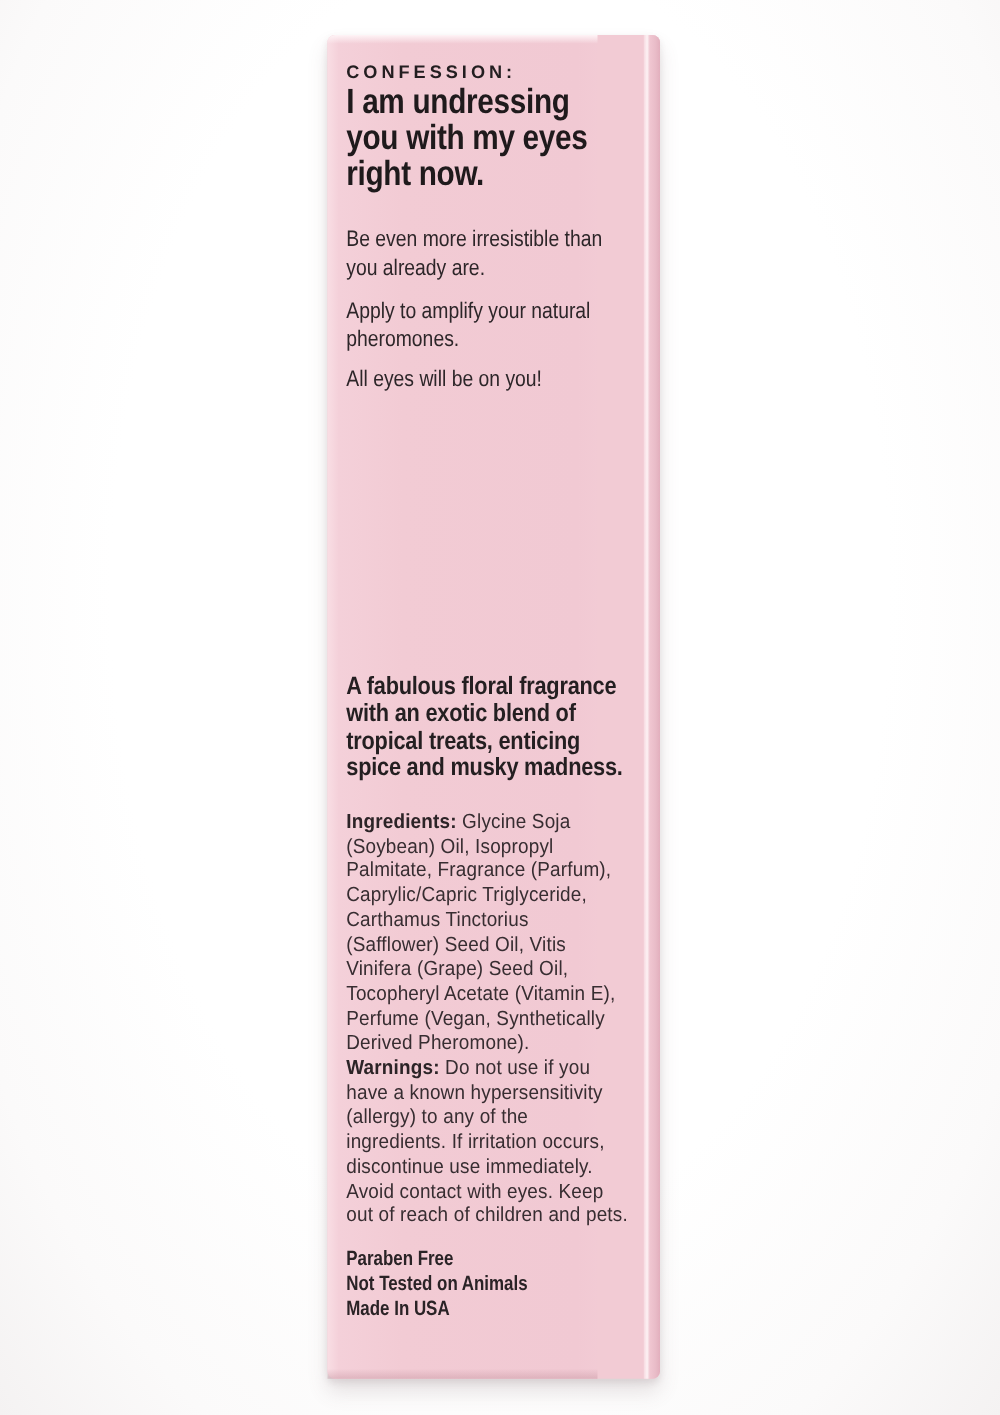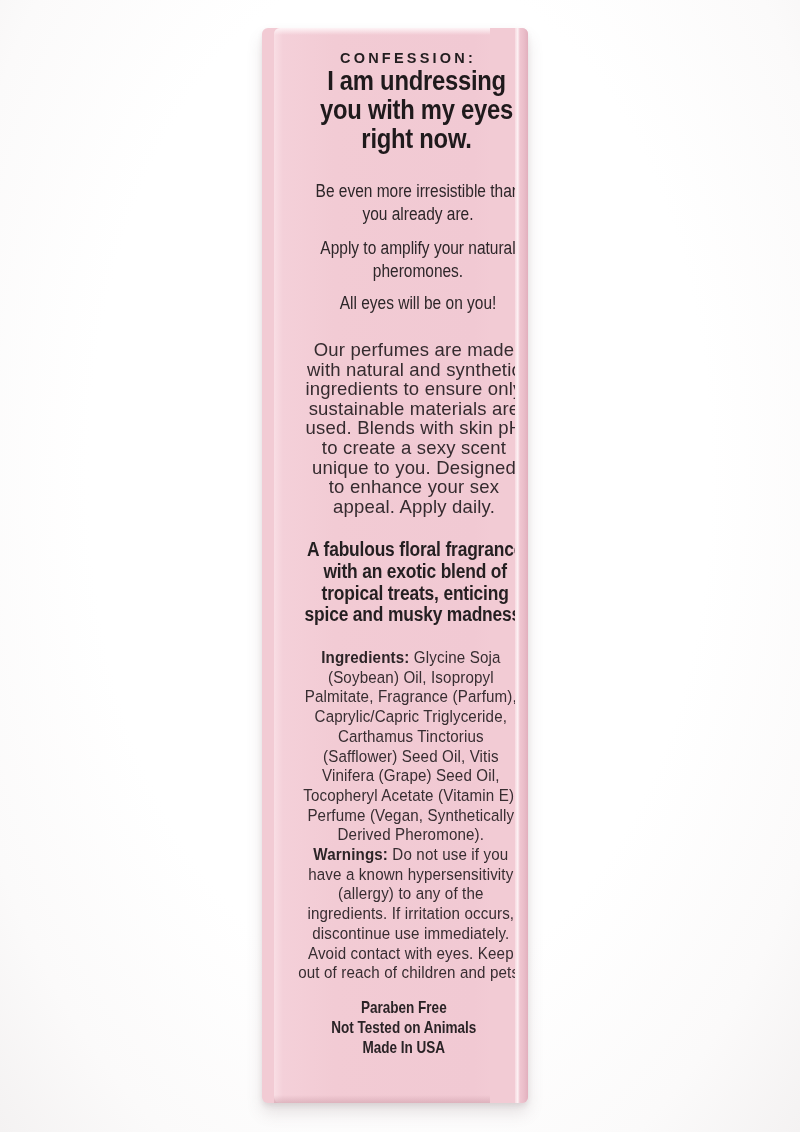--- a/index.html
+++ b/index.html
@@ -14,24 +14,23 @@
     background:radial-gradient(ellipse at 50% 42%, #ffffff 55%, #fbfafa 82%, #f4f2f2 100%);
   }
   
   .box{
     position:absolute;left:262px;top:28px;width:266px;height:1075px;
     border-radius:6px;
     box-shadow:0 10px 16px rgba(110,85,92,.16), 0 3px 5px rgba(110,85,92,.12);
     background:#f2cbd4;
   }
   .box-face{
-    position:absolute;left:12px;top:0;bottom:0;width:216px;
+    position:absolute;left:0;top:0;bottom:0;width:216px;
     border-radius:6px 0 0 6px;
     background:linear-gradient(90deg,#f9dee4 0px,#f4d0d9 9px,#f2cbd4 60px,#f1c9d3 200px,#f4cfd8 253px);
-    text-align:center;
   }
   .box-face::before{ 
     content:"";position:absolute;left:0;right:0;top:0;height:7px;
     border-radius:6px 0 0 0;
     background:linear-gradient(180deg,rgba(255,246,248,.95),rgba(255,246,248,0));
   }
   .box-face::after{ 
     content:"";position:absolute;left:0;right:0;bottom:0;height:8px;
     background:linear-gradient(0deg,rgba(197,148,160,.45),rgba(197,148,160,0));
   }
@@ -97,29 +96,20 @@
 right now.</div>
 
       <div class="tb intro p1">Be even more irresistible than
 you already are.</div>
 
       <div class="tb intro p2">Apply to amplify your natural
 pheromones.</div>
 
       <div class="tb intro p3">All eyes will be on you!</div>
 
-      <div class="tb description">Our perfumes are made
-with natural and synthetic
-ingredients to ensure only
-sustainable materials are
-used. Blends with skin pH
-to create a sexy scent
-unique to you. Designed
-to enhance your sex
-appeal. Apply daily.</div>
 
       <div class="tb fragrance">A fabulous floral fragrance
 with an exotic blend of
 tropical treats, enticing
 spice and musky madness.</div>
 
       <div class="tb fine"><b>Ingredients:</b><span> Glycine Soja
 (Soybean) Oil, Isopropyl
 Palmitate, Fragrance (Parfum),
 Caprylic/Capric Triglyceride,

